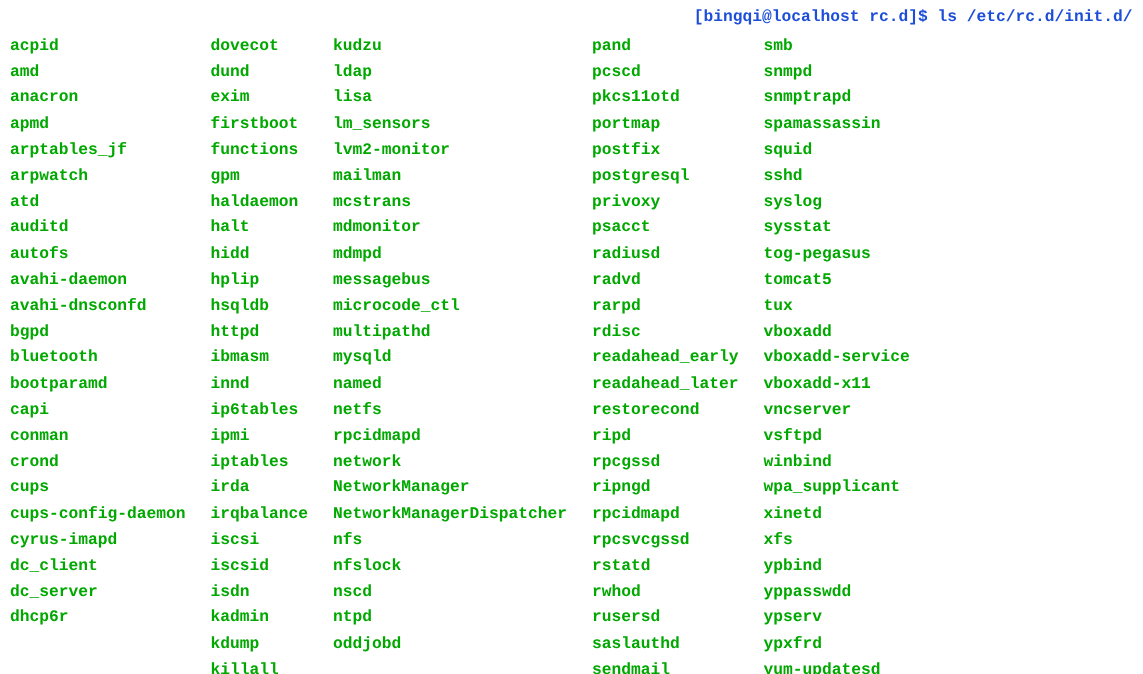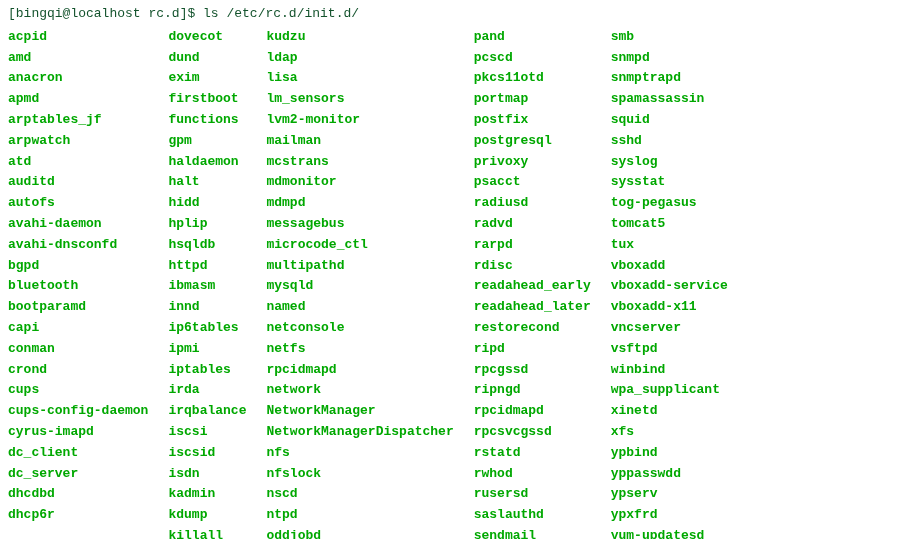--- a/index.html
+++ b/index.html
@@ -5,23 +5,24 @@
     body {
       margin: 0;
       padding: 4px 8px;
       background: #ffffff;
       font-family: "Courier New", Courier, monospace;
       font-size: 13px;
       line-height: 1.6;
       white-space: nowrap;
     }
     .prompt-line {
-      color: #14532d;
-      font-weight: normal;
+      color: #1d4ed8;
+      font-weight: bold;
       margin-bottom: 2px;
+      text-align: right;
     }
     .listing {
       display: flex;
       flex-direction: row;
       gap: 0;
     }
     .col {
       display: flex;
       flex-direction: column;
       padding-right: 20px;
@@ -56,21 +57,20 @@
       <span class="entry">bluetooth</span>
       <span class="entry">bootparamd</span>
       <span class="entry">capi</span>
       <span class="entry">conman</span>
       <span class="entry">crond</span>
       <span class="entry">cups</span>
       <span class="entry">cups-config-daemon</span>
       <span class="entry">cyrus-imapd</span>
       <span class="entry">dc_client</span>
       <span class="entry">dc_server</span>
-      <span class="entry">dhcdbd</span>
       <span class="entry">dhcp6r</span>
     </div>
   <div class="col" id="col1">
       <span class="entry">dovecot</span>
       <span class="entry">dund</span>
       <span class="entry">exim</span>
       <span class="entry">firstboot</span>
       <span class="entry">functions</span>
       <span class="entry">gpm</span>
       <span class="entry">haldaemon</span>
@@ -101,21 +101,20 @@
       <span class="entry">lvm2-monitor</span>
       <span class="entry">mailman</span>
       <span class="entry">mcstrans</span>
       <span class="entry">mdmonitor</span>
       <span class="entry">mdmpd</span>
       <span class="entry">messagebus</span>
       <span class="entry">microcode_ctl</span>
       <span class="entry">multipathd</span>
       <span class="entry">mysqld</span>
       <span class="entry">named</span>
-      <span class="entry">netconsole</span>
       <span class="entry">netfs</span>
       <span class="entry">rpcidmapd</span>
       <span class="entry">network</span>
       <span class="entry">NetworkManager</span>
       <span class="entry">NetworkManagerDispatcher</span>
       <span class="entry">nfs</span>
       <span class="entry">nfslock</span>
       <span class="entry">nscd</span>
       <span class="entry">ntpd</span>
       <span class="entry">oddjobd</span>

